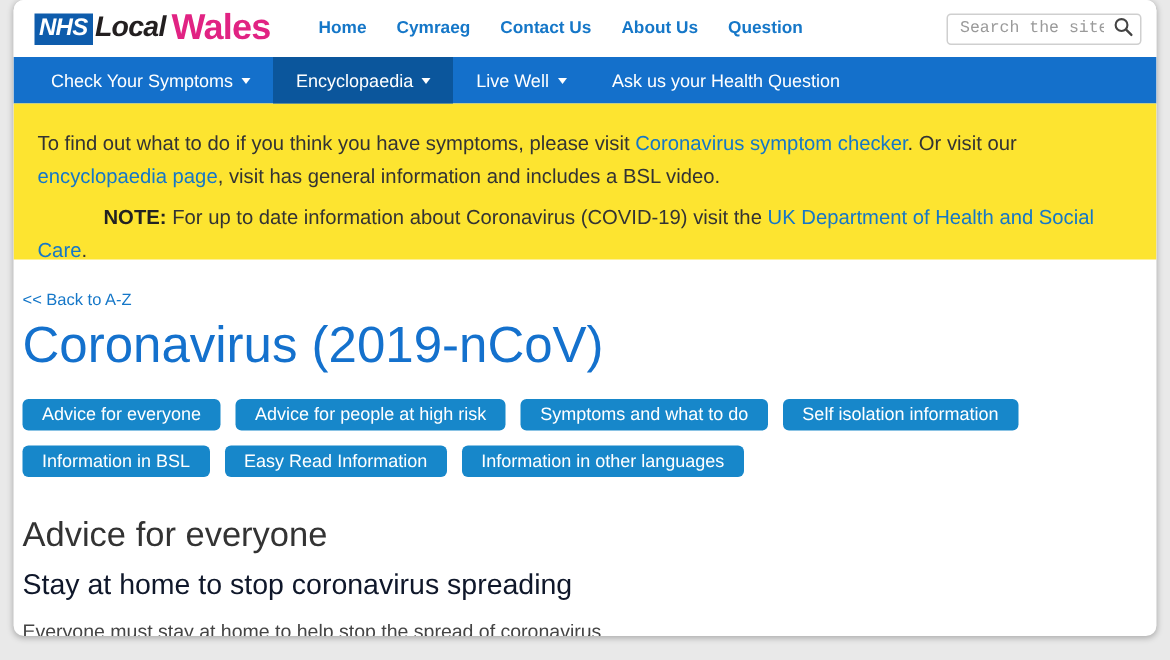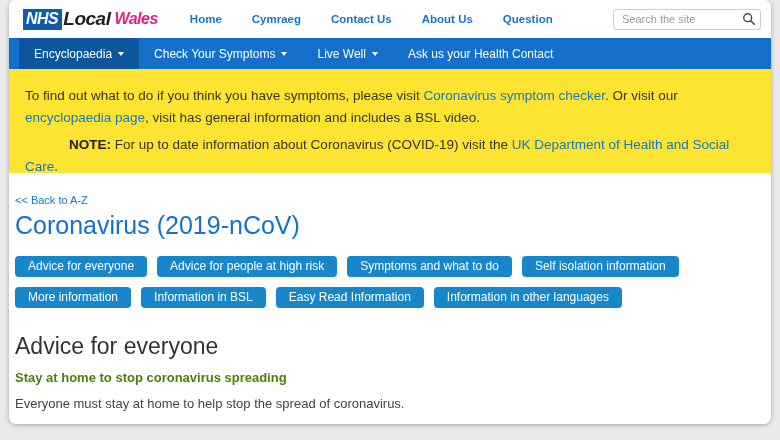--- a/index.html
+++ b/index.html
@@ -33,36 +33,36 @@
     font-weight:bold; font-style:italic;
     font-size:16px; line-height:1;
     padding:2px 4px 3px 3px;
     letter-spacing:-.5px;
   }
   .brand .direct {
     color:#231f20; font-weight:bold; font-style:italic;
     font-size:19px; letter-spacing:-.5px; margin-left:1px;
   }
   .brand .wales {
-    color:#e12383; font-weight:bold; font-style:italic;
-    font-size:16px; letter-spacing:-.5px; margin-left:4px;
-  }
-  .top-links { display:flex; margin-left:32px; gap:30px; }
+    color:#e12383; font-weight:bold; 
+    font-size:24px; letter-spacing:-.5px; margin-left:4px;
+  }
+  .top-links { display:flex; margin-left:32px; gap:20px; }
   .top-links a {
     color:#1577c8; text-decoration:none;
     font-size:11.5px; font-weight:bold;
     cursor:pointer;
   }
   .search-wrap { margin-left:auto; position:relative; }
   .search-wrap input {
-    width:148px; height:21px;
+    width:130px; height:21px;
     border:1px solid #cfcfcf; border-radius:3px;
     padding:0 24px 0 8px;
     font-size:11px; color:#555;
-    font-family:Liberation Sans, sans-serif;
+    font-family:Liberation Mono, monospace;
     outline:none;
   }
   .search-wrap input::placeholder { color:#9a9a9a; }
   .search-icon {
     position:absolute; right:5px; top:3px;
     width:14px; height:14px; cursor:pointer;
   }
 
   
   .main-nav {
@@ -101,38 +101,38 @@
   
   .content { padding:0 6px; }
   .back-link {
     display:inline-block;
     margin-top:21px;
     font-size:11px; color:#1577c8;
     text-decoration:none; cursor:pointer;
   }
   h1.page-title {
     margin:3px 0 16px 0;
-    font-size:25px; font-weight:400;
+    font-size:34px; font-weight:400;
     color:#1471cd;
   }
   .btn-row { display:flex; flex-wrap:wrap; gap:10px 10px; max-width:730px; }
   .pill-btn {
     background:#1787ca; color:#fff;
     border:none; border-radius:4px;
     font-size:12px; font-family:"Liberation Sans", sans-serif;
     padding:0 13px; height:21px; line-height:21px;
     cursor:pointer; white-space:nowrap;
   }
   h2.section-title {
     margin:25px 0 10px 0;
     font-size:23px; font-weight:400;
     color:#333;
   }
   .subhead {
-    font-size:13px; font-weight:bold; color:#4d7c0f;
+    font-size:19px; font-weight:normal; color:#0f172a;
     margin:0 0 11px 0;
   }
   .para {
     font-size:13px; color:#444;
     margin:0 0 11px 0;
   }
 </style>
 </head>
 <body>
 
@@ -154,52 +154,51 @@
     <div class="search-wrap">
       <input type="text" placeholder="Search the site" style="">
       <svg class="search-icon" viewBox="0 0 16 16">
         <circle cx="6.5" cy="6.5" r="4.5" fill="none" stroke="#444" stroke-width="1.6"></circle>
         <line x1="10" y1="10" x2="14" y2="14" stroke="#444" stroke-width="1.8" stroke-linecap="round"></line>
       </svg>
     </div>
   </div>
 
   <div class="main-nav">
+    <div class="nav-item">
+      <span>Check Your Symptoms</span>
+      <span class="caret"></span>
+    </div>
     <div class="nav-item active">
       <span>Encyclopaedia</span>
       <span class="caret"></span>
     </div>
     <div class="nav-item">
-      <span>Check Your Symptoms</span>
-      <span class="caret"></span>
-    </div>
-    <div class="nav-item">
       <span>Live Well</span>
       <span class="caret"></span>
     </div>
     <div class="nav-item">
-      <span>Ask us your Health Contact</span>
+      <span>Ask us your Health Question</span>
     </div>
   </div>
 
   <div class="alert-banner">
     <div><span>To find out what to do if you think you have symptoms, please visit </span><a>Coronavirus symptom checker</a><span>. Or visit our </span><a>encyclopaedia page</a><span>, visit has general information and includes a BSL video.</span></div>
     <div class="note-row"><b>NOTE:</b><span> For up to date information about Coronavirus (COVID-19) visit the </span><a>UK Department of Health and Social Care</a><span>.</span></div>
   </div>
 
   <div class="content">
     <a class="back-link">&lt;&lt; Back to A-Z</a>
     <h1 class="page-title">Coronavirus (2019-nCoV)</h1>
 
     <div class="btn-row">
       <button class="pill-btn">Advice for everyone</button>
       <button class="pill-btn">Advice for people at high risk</button>
       <button class="pill-btn">Symptoms and what to do</button>
       <button class="pill-btn">Self isolation information</button>
-      <button class="pill-btn">More information</button>
       <button class="pill-btn">Information in BSL</button>
       <button class="pill-btn">Easy Read Information</button>
       <button class="pill-btn">Information in other languages</button>
     </div>
 
     <h2 class="section-title">Advice for everyone</h2>
     <p class="subhead">Stay at home to stop coronavirus spreading</p>
     <p class="para">Everyone must stay at home to help stop the spread of coronavirus.</p>
     
     

